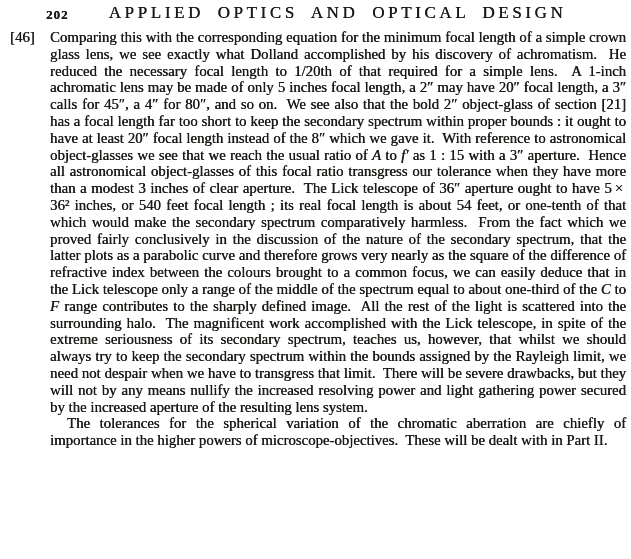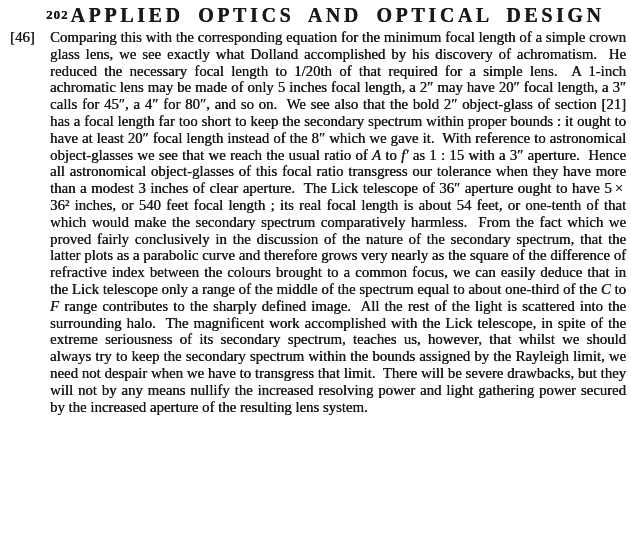--- a/index.html
+++ b/index.html
@@ -15,33 +15,33 @@
     font-family:"Liberation Serif","DejaVu Serif",serif;
     overflow:hidden;
     box-sizing:border-box;
   }
   .running-head{
     position:absolute;
     top:7px;left:50px;right:6px;
     height:16px;
     display:flex;
     justify-content:center;
-    align-items:center;
+    align-items:flex-end;
   }
   .page-num{
     position:absolute;
     left:-4px;top:0;
     font-size:13px;
     font-weight:bold;
     letter-spacing:1px;
     text-shadow:0.3px 0 0 currentColor;
   }
   .head-title{
-    font-size:20px;
-    font-weight:bold;
+    font-size:17px;
+    font-weight:normal;
     letter-spacing:3.6px;
     word-spacing:6px;
     white-space:nowrap;
     text-shadow:0.3px 0 0 currentColor;
   }
   .body-text{
     position:absolute;
     top:29px;left:50px;right:5px;
     font-size:14.8px;
     line-height:16.8px;
@@ -66,15 +66,16 @@
 
   <div class="running-head">
     <span class="page-num">202</span>
     <span class="head-title">APPLIED OPTICS AND OPTICAL DESIGN</span>
   </div>
 
   <div class="body-text">
     <p class="para para-first">
       <span class="section-marker">[46]</span><span><span class="seg-r">Comparing this with the corresponding equation for the minimum focal length of a simple crown glass lens, we see exactly what Dolland accomplished by his discovery of achromatism.&nbsp; He reduced the necessary focal length to 1/20th of that required for a simple lens.&nbsp; A 1-inch achromatic lens may be made of only 5 inches focal length, a 2″ may have 20″ focal length, a 3″ calls for 45″, a 4″ for 80″, and so on.&nbsp; We see also that the bold 2″ object-glass of section [21] has a focal length far too short to keep the secondary spectrum within proper bounds&nbsp;: it ought to have at least 20″ focal length instead of the 8″ which we gave it.&nbsp; With reference to astronomical object-glasses we see that we reach the usual ratio of </span><span class="seg-i">A</span><span class="seg-r"> to </span><span class="seg-i">f′</span><span class="seg-r"> as 1&nbsp;:&nbsp;15 with a 3″ aperture.&nbsp; Hence all astronomical object-glasses of this focal ratio transgress our tolerance when they have more than a modest 3 inches of clear aperture.&nbsp; The Lick telescope of 36″ aperture ought to have 5 × 36² inches, or 540 feet focal length&nbsp;; its real focal length is about 54 feet, or one-tenth of that which would make the secondary spectrum comparatively harmless.&nbsp; From the fact which we proved fairly conclusively in the discussion of the nature of the secondary spectrum, that the latter plots as a parabolic curve and therefore grows very nearly as the square of the difference of refractive index between the colours brought to a common focus, we can easily deduce that in the Lick telescope only a range of the middle of the spectrum equal to about one-third of the </span><span class="seg-i">C</span><span class="seg-r"> to </span><span class="seg-i">F</span><span class="seg-r"> range contributes to the sharply defined image.&nbsp; All the rest of the light is scattered into the surrounding halo.&nbsp; The magnificent work accomplished with the Lick telescope, in spite of the extreme seriousness of its secondary spectrum, teaches us, however, that whilst we should always try to keep the secondary spectrum within the bounds assigned by the Rayleigh limit, we need not despair when we have to transgress that limit.&nbsp; There will be severe drawbacks, but they will not by any means nullify the increased resolving power and light gathering power secured by the increased aperture of the resulting lens system.</span></span>
     </p>
+    <p class="para para-indent">The tolerances for the spherical variation of the chromatic aberration are chiefly of importance in the higher powers of microscope-objectives.&nbsp; These will be dealt with in Part II.</p>
   </div>
 
 </div>
 
 </body></html>

